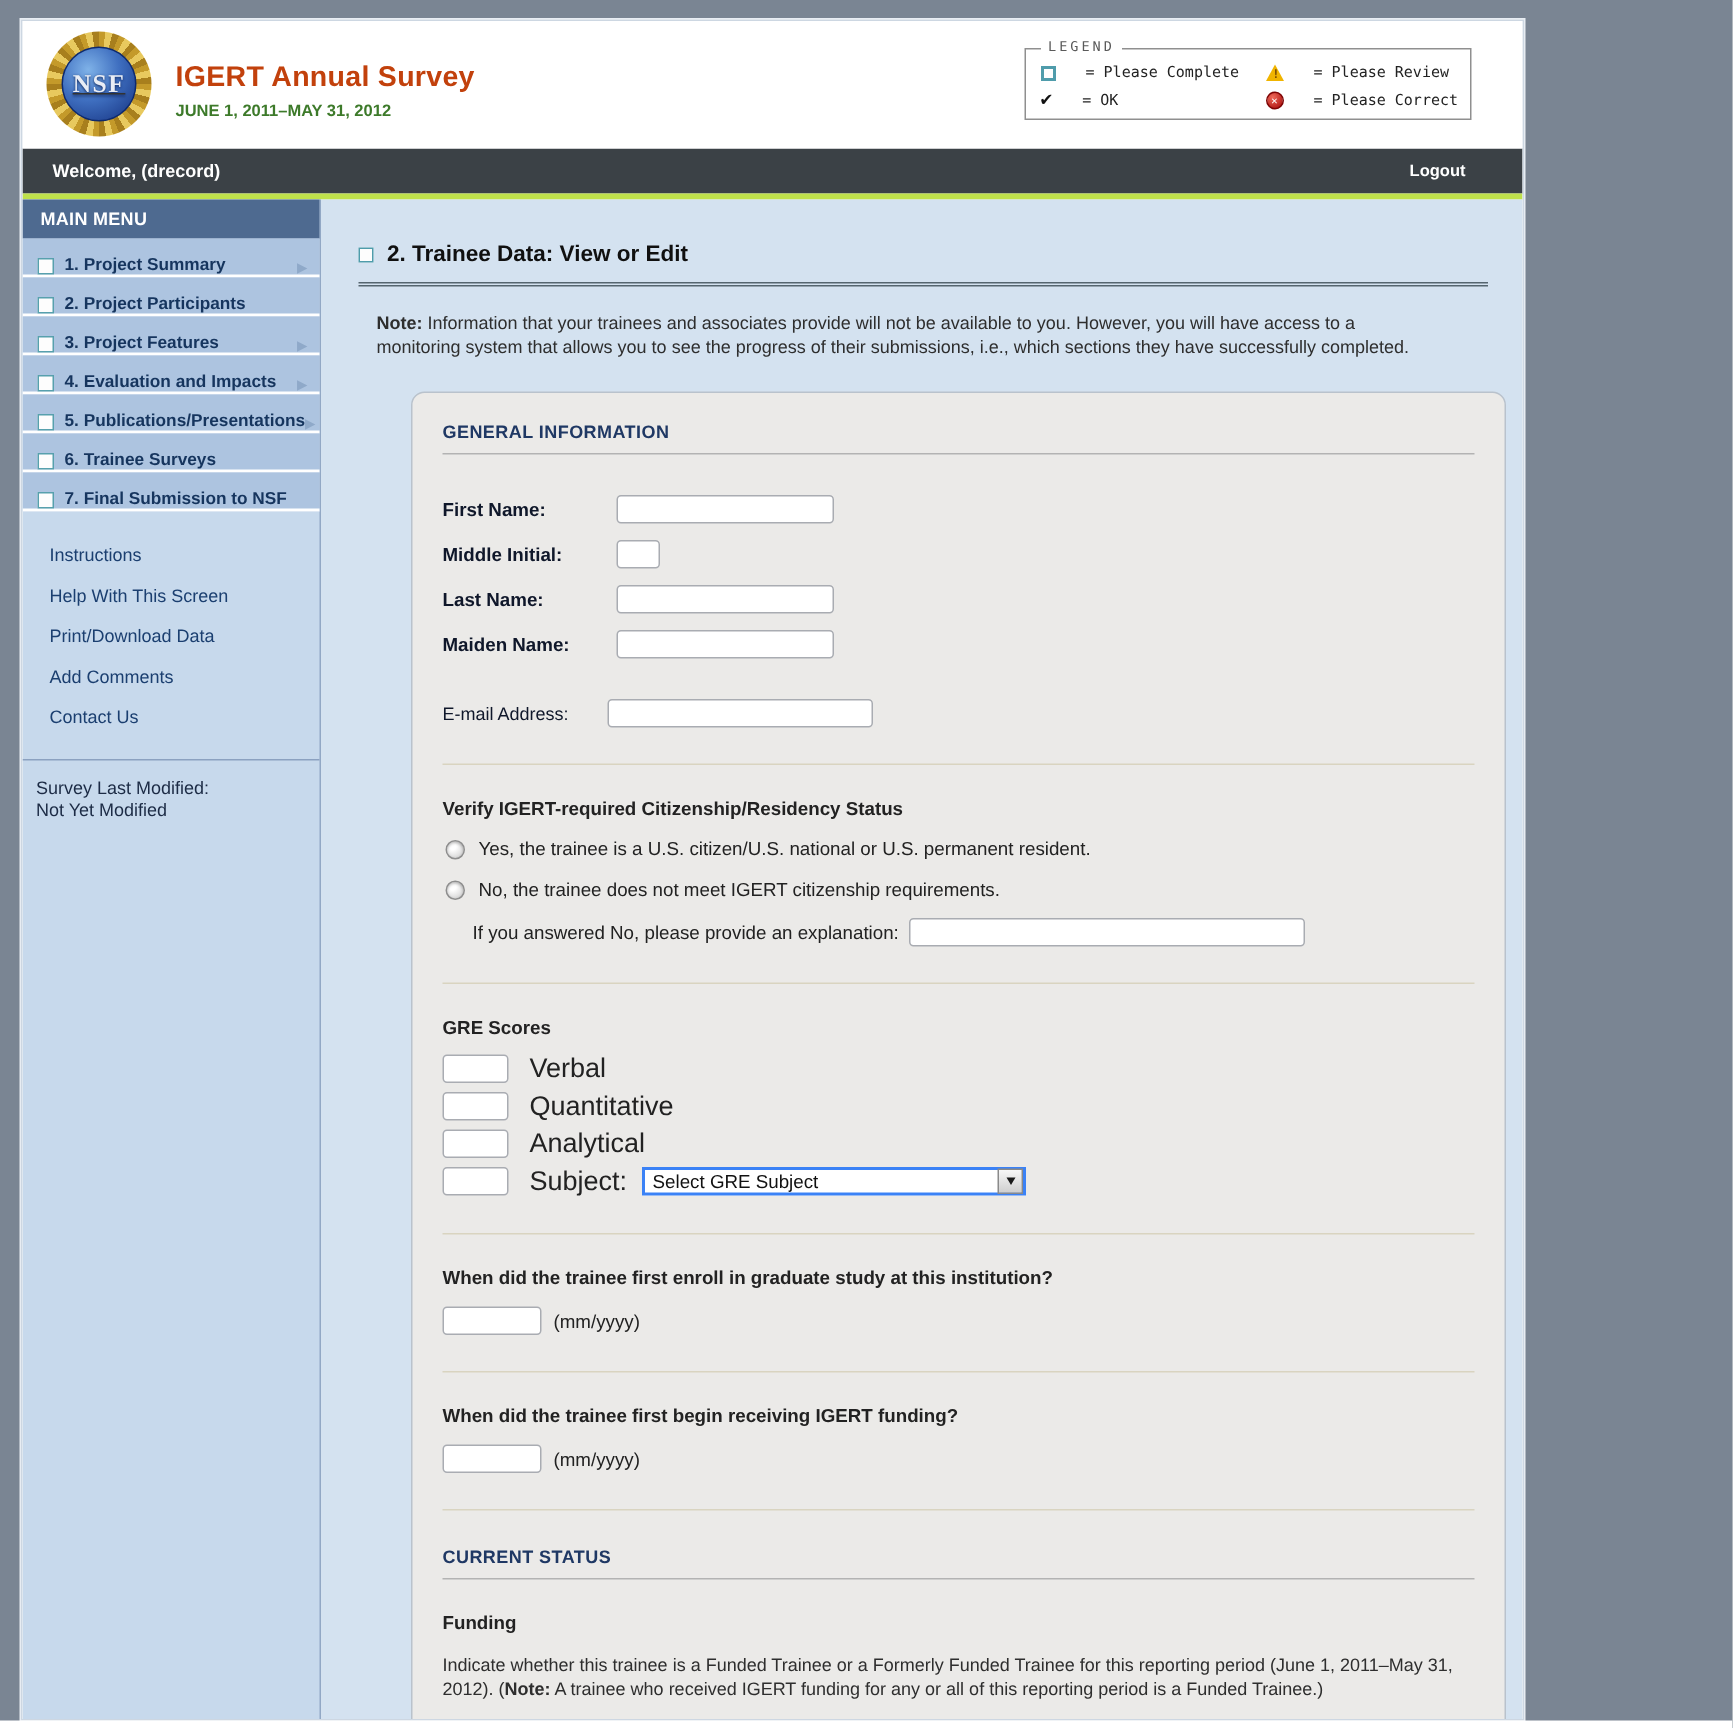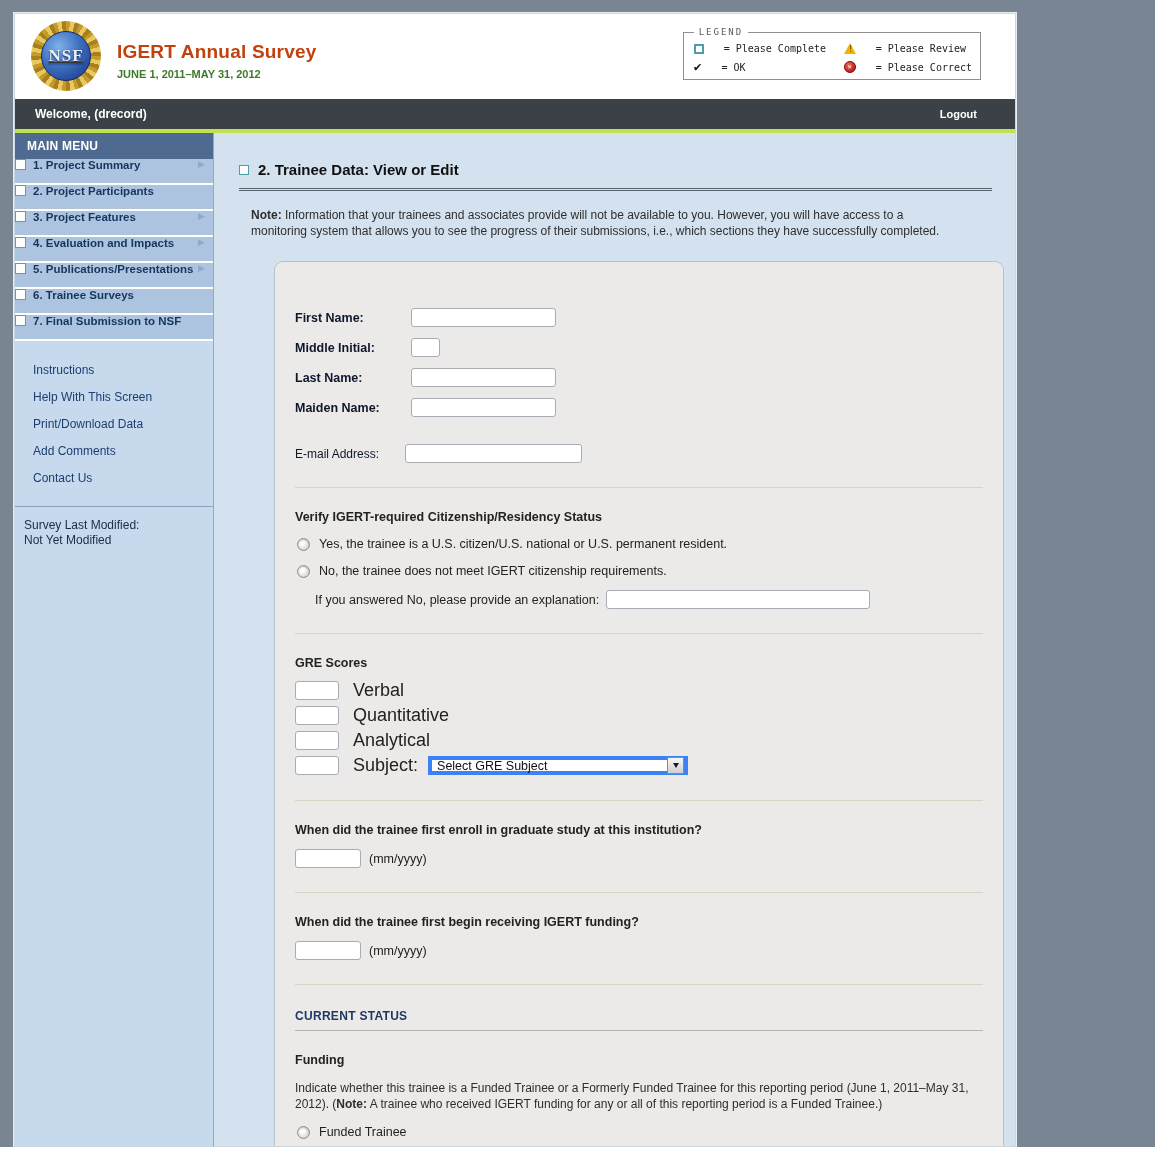--- a/index.html
+++ b/index.html
@@ -33,21 +33,21 @@
   
   .topbar { height:30px; background:#3b4146; display:flex; align-items:center; justify-content:space-between; padding:0 38px 0 20px; }
   .welcome-text { color:#fff; font-weight:bold; font-size:12px; }
   .logout { color:#fff; font-weight:bold; font-size:11px; cursor:pointer; }
   .lime-rule { height:4px; background:#bfe14b; }
 
   
   .content-row { display:flex; height:1015px; }
   .sidebar { width:199px; flex:0 0 199px; background:#c7d9ec; border-right:1px solid #92a8c5; }
   .menu-header { height:26px; background:#4e6a90; color:#fff; font-weight:bold; font-size:12px; display:flex; align-items:center; padding-left:12px; letter-spacing:0.2px; }
-  .menu-item { height:26px; background:#adc4e0; border-bottom:2px solid #fff; display:flex; align-items:flex-start; padding:0 8px 0 0; cursor:pointer; }
+  .menu-item { height:26px; background:#adc4e0; border-bottom:2px solid #fff; display:flex; align-items:flex-end; padding:0 8px 0 10px; cursor:pointer; }
   .menu-item .cb { width:11px; height:11px; border:1px solid #57a0ad; background:#fdfdfd; margin-right:7px; flex:0 0 auto; }
   .menu-item .mi-label { color:#16355e; font-weight:bold; font-size:11.5px; flex:1 1 auto; white-space:nowrap; }
   .menu-item .arrow { color:#8fa9c9; font-size:9px; }
   .side-links { margin-top:16px; }
   .side-link { padding:6px 0 7px 18px; color:#1b3f70; font-size:12px; cursor:pointer; }
   .side-divider { border-top:1px solid #8ba1c0; margin-top:14px; }
   .last-modified { padding:11px 0 0 9px; color:#1c2b45; font-size:12px; line-height:15px; }
 
   .main { flex:1 1 auto; background:#d4e2f0; padding:28px 0 0 25px; }
   .page-title-row { display:flex; align-items:center; gap:9px; }
@@ -75,21 +75,21 @@
   .q-head { margin-top:22px; font-size:12.5px; font-weight:bold; color:#222; }
   .radio-row { display:flex; align-items:center; gap:9px; margin-top:13px; padding-left:2px; }
   .radio { width:13px; height:13px; border-radius:50%; border:1px solid #8e8e8e; background:radial-gradient(circle at 35% 30%, #ffffff 20%, #d2d2d2 85%); box-shadow:inset 0 1px 2px rgba(0,0,0,0.25); flex:0 0 auto; cursor:pointer; }
   .radio-row span.rlabel { font-size:12.5px; color:#222; }
   .explain-row { display:flex; align-items:center; gap:7px; margin:12px 0 0 20px; font-size:12.5px; color:#222; }
 
   .gre-row { display:flex; align-items:center; margin-top:4px; }
   .gre-row .ti { margin-right:14px; }
   .gre-row .glabel { font-size:18px; color:#222; }
   .gre-row.first { margin-top:10px; }
-  .select { display:inline-flex; align-items:center; height:19px; border:4px solid #3b82f6; background:#fff; margin-left:10px; cursor:pointer; }
+  .select { display:inline-flex; align-items:center; height:19px; border:2px solid #3b82f6; background:#fff; margin-left:10px; cursor:pointer; }
   .sel-text { width:235px; padding-left:5px; font-size:12.5px; color:#111; white-space:nowrap; overflow:hidden; }
   .sel-btn { width:17px; height:17px; border:1px solid #8a8a8a; background:linear-gradient(#f7f7f7,#cfcfcf); display:flex; align-items:center; justify-content:center; margin-right:0px; }
   .sel-arrow { width:0; height:0; border-left:3.5px solid transparent; border-right:3.5px solid transparent; border-top:5px solid #1a1a1a; }
 
   .date-row { display:flex; align-items:center; gap:8px; margin-top:12px; font-size:12.5px; color:#222; }
 
   .cs-head { margin-top:24px; }
   .fund-desc { margin-top:13px; width:692px; font-size:12px; color:#2e2e2e; line-height:16px; }
 
   .bottom-strip { position:absolute; left:0; bottom:0; width:1155px; height:5px; background:#fff; }
@@ -194,20 +194,21 @@
 
     <main class="main">
       <div class="page-title-row">
         <span class="title-cb"></span>
         <h2 class="page-title">2. Trainee Data: View or Edit</h2>
       </div>
       <div class="double-rule"></div>
       <p class="note"><b>Note:</b><span> Information that your trainees and associates provide will not be available to you. However, you will have access to a monitoring system that allows you to see the progress of their submissions, i.e., which sections they have successfully completed.</span></p>
 
       <section class="panel">
+        <h3 class="sec-head">GENERAL INFORMATION</h3>
 
         <div class="form-row first">
           <label class="flabel">First Name:</label>
           <input class="ti w145" style="">
         </div>
         <div class="form-row">
           <label class="flabel">Middle Initial:</label>
           <input class="ti w29" style="">
         </div>
         <div class="form-row">

